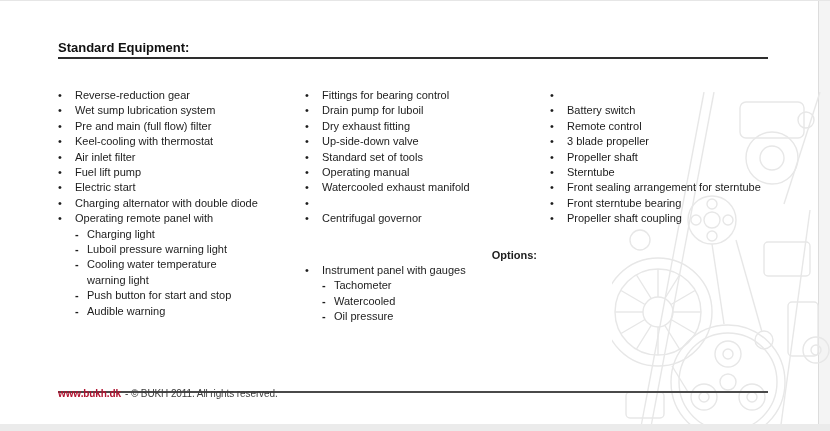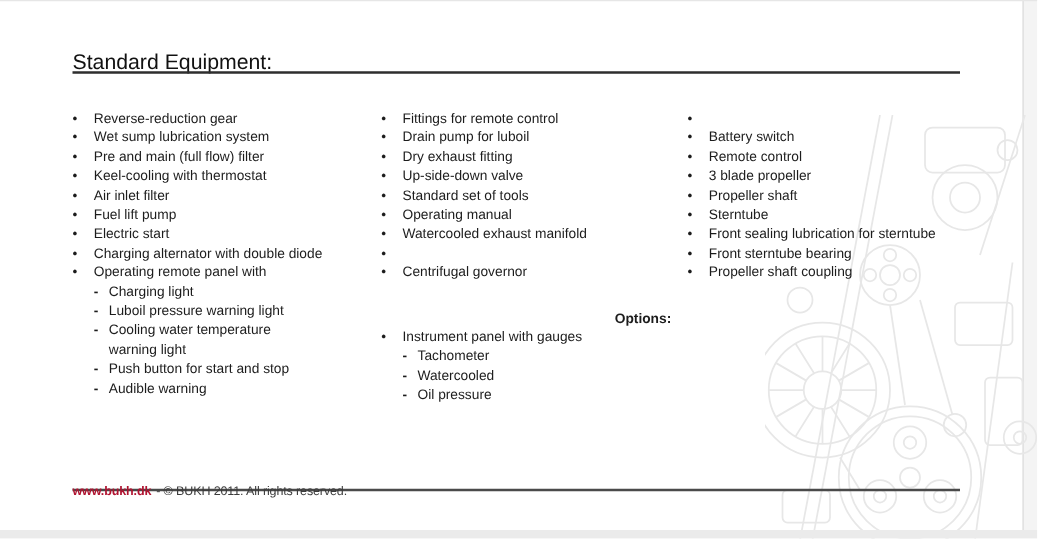--- a/index.html
+++ b/index.html
@@ -11,21 +11,21 @@
   html,body{margin:0;padding:0;background:#fff;}
   body{font-family:"Liberation Sans","DejaVu Sans",sans-serif;}
   .page{
     position:relative;width:830px;height:431px;background:#fff;overflow:hidden;
   }
   .top-edge{position:absolute;left:0;top:0;width:830px;height:1px;background:#e6e6e6;z-index:3;}
   .right-strip{position:absolute;left:818px;top:0;width:12px;height:424px;background:#f4f4f4;border-left:1px solid #dcdcdc;z-index:0;}
   .bottom-strip{position:absolute;left:0;top:424px;width:830px;height:7px;background:#ebebeb;z-index:3;}
 
   .page-title{
-    position:absolute;left:58px;top:40px;font-size:17px;font-weight:400;color:#111;z-index:2;
+    position:absolute;left:58px;top:40px;font-size:13px;font-weight:700;color:#111;z-index:2;
   }
   .header-rule{position:absolute;left:58px;top:57px;width:710px;height:2px;background:#2e2e2e;z-index:2;}
 
   ul.eq{
     margin:0;padding:0;list-style:none;font-size:11px;line-height:15.4px;color:var(--text);
   }
   .col{position:absolute;top:88px;z-index:2;}
   .col1{left:58px;width:237px;}
   .col2{left:305px;width:232px;}
   .col3{left:550px;width:252px;}
@@ -163,21 +163,21 @@
       </li>
     <li class="li sub">
         <span class="d">-</span>
         <span class="t">Audible warning</span>
       </li>
   </ul>
 
   <ul class="eq col col2">
     <li class="li">
         <span class="b">•</span>
-        <span class="t">Fittings for remote control</span>
+        <span class="t">Fittings for bearing control</span>
       </li>
     <li class="li">
         <span class="b">•</span>
         <span class="t">Drain pump for luboil</span>
       </li>
     <li class="li">
         <span class="b">•</span>
         <span class="t">Dry exhaust fitting</span>
       </li>
     <li class="li">
@@ -241,21 +241,21 @@
     <li class="li">
         <span class="b">•</span>
         <span class="t">Propeller shaft</span>
       </li>
     <li class="li">
         <span class="b">•</span>
         <span class="t">Sterntube</span>
       </li>
     <li class="li">
         <span class="b">•</span>
-        <span class="t">Front sealing lubrication for sterntube</span>
+        <span class="t">Front sealing arrangement for sterntube</span>
       </li>
     <li class="li">
         <span class="b">•</span>
         <span class="t">Front sterntube bearing</span>
       </li>
     <li class="li">
         <span class="b">•</span>
         <span class="t">Propeller shaft coupling</span>
       </li>
   </ul>

